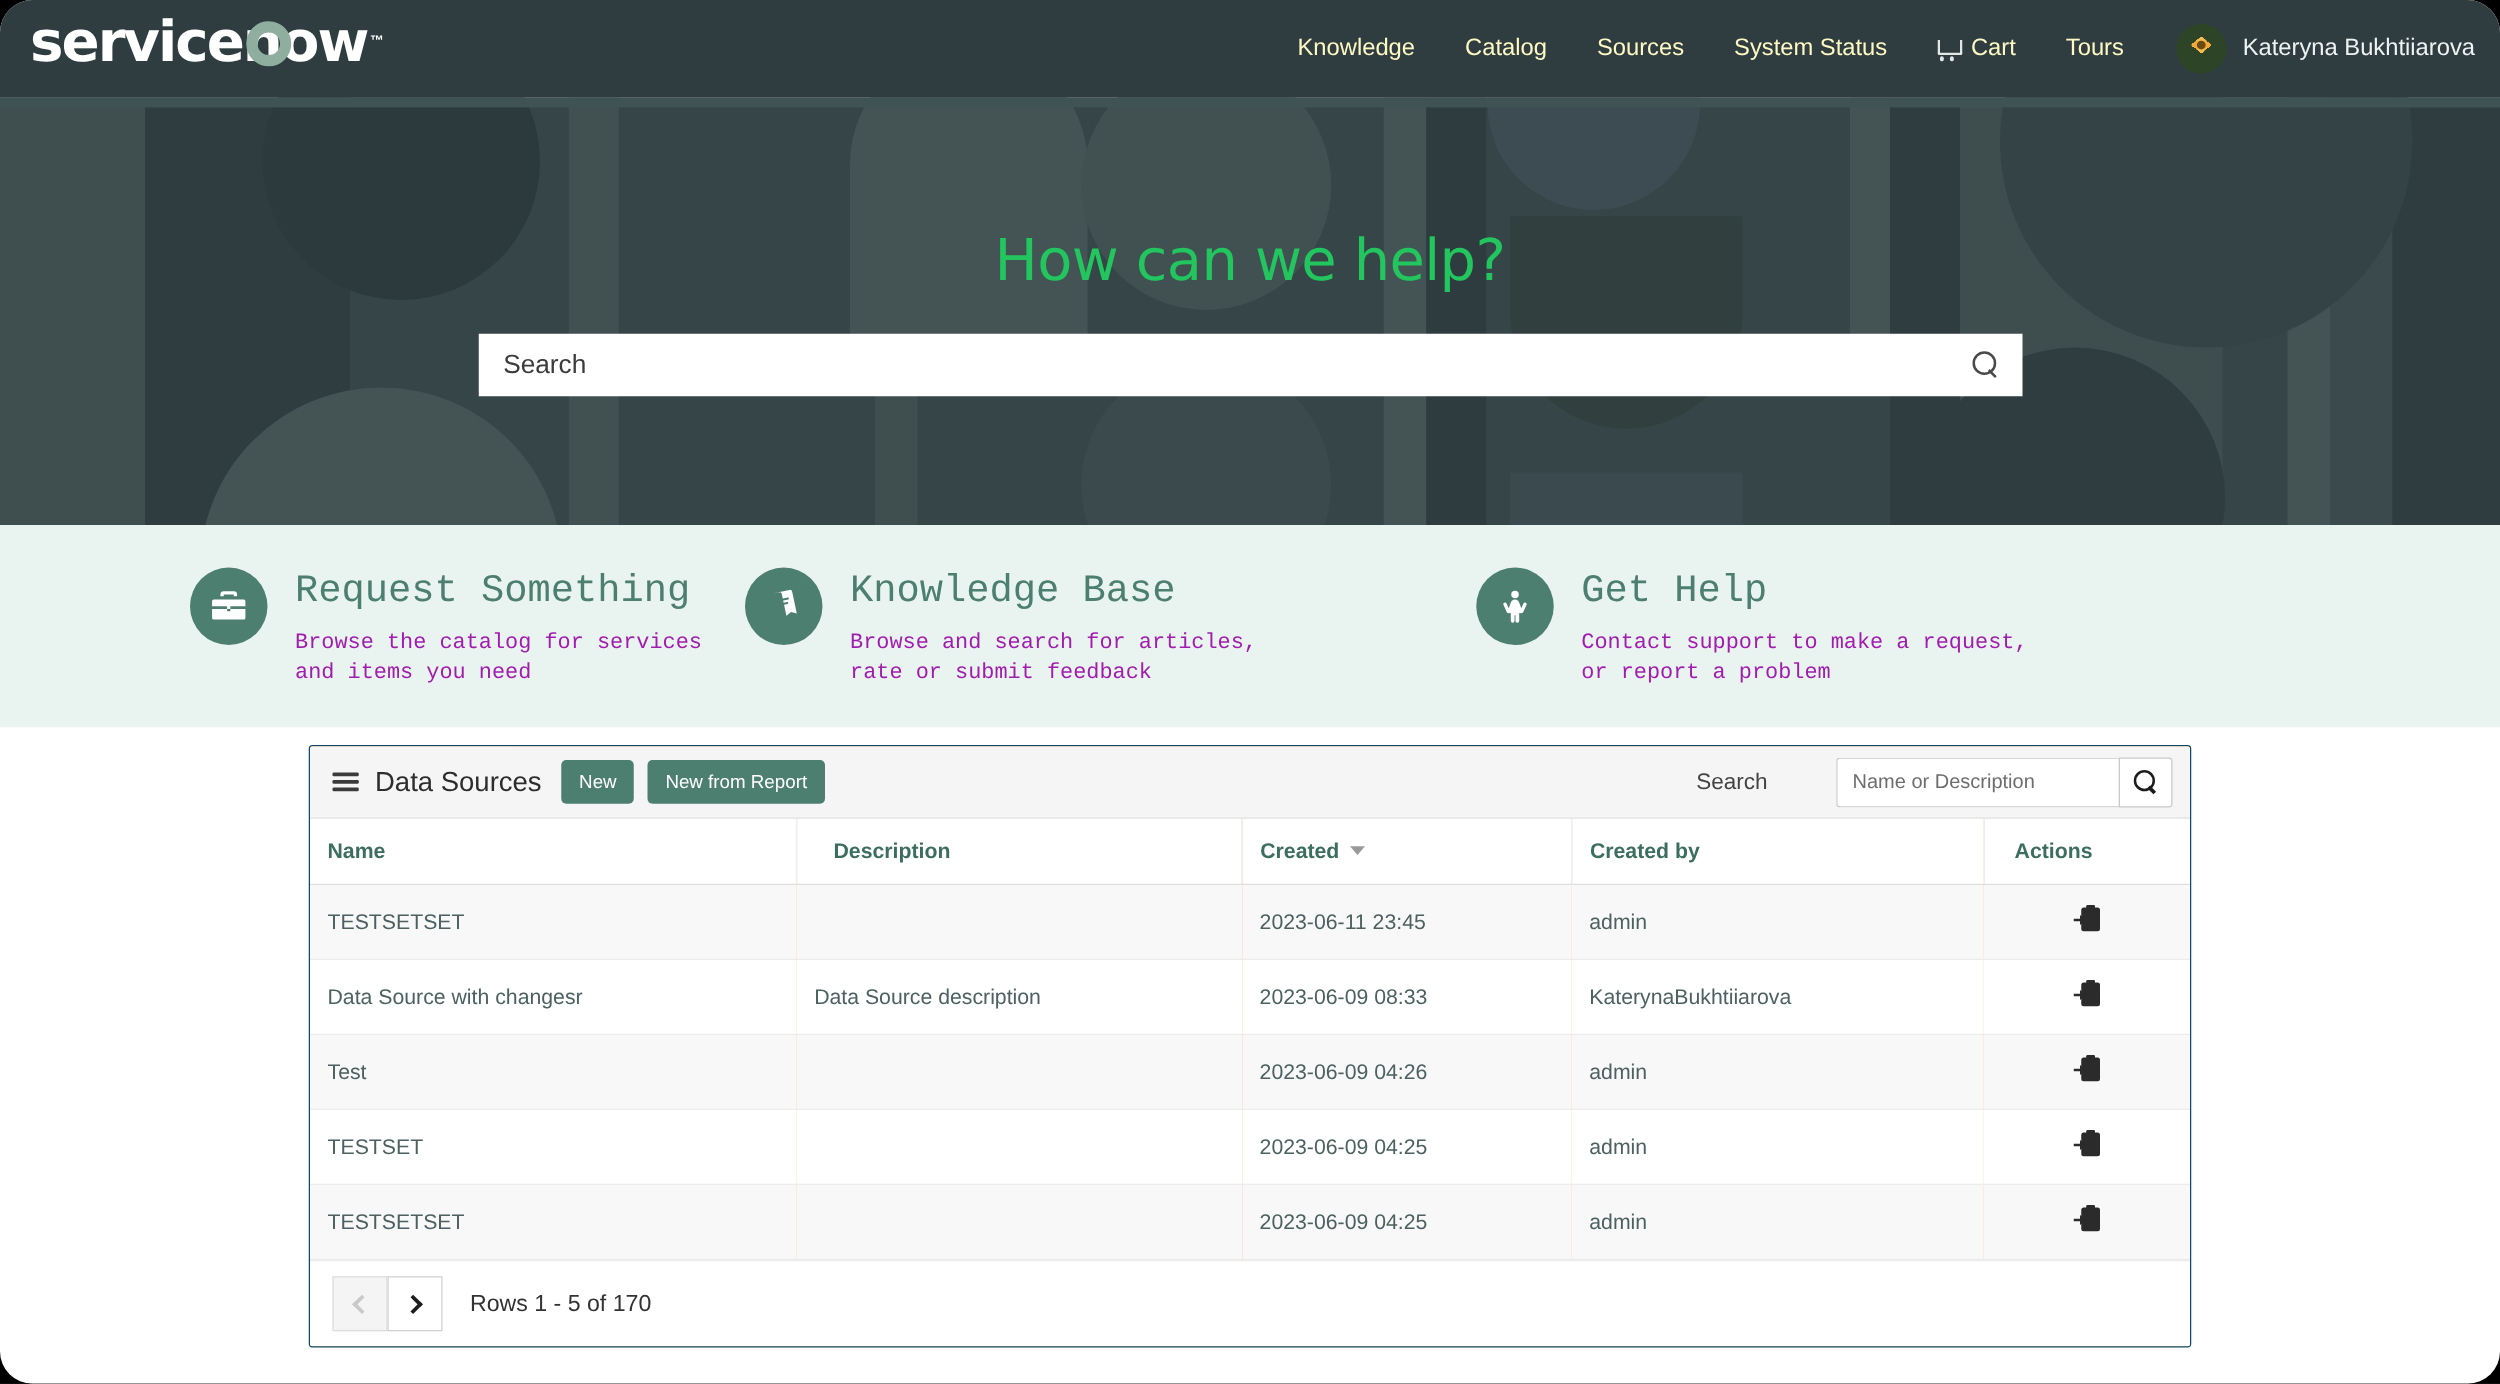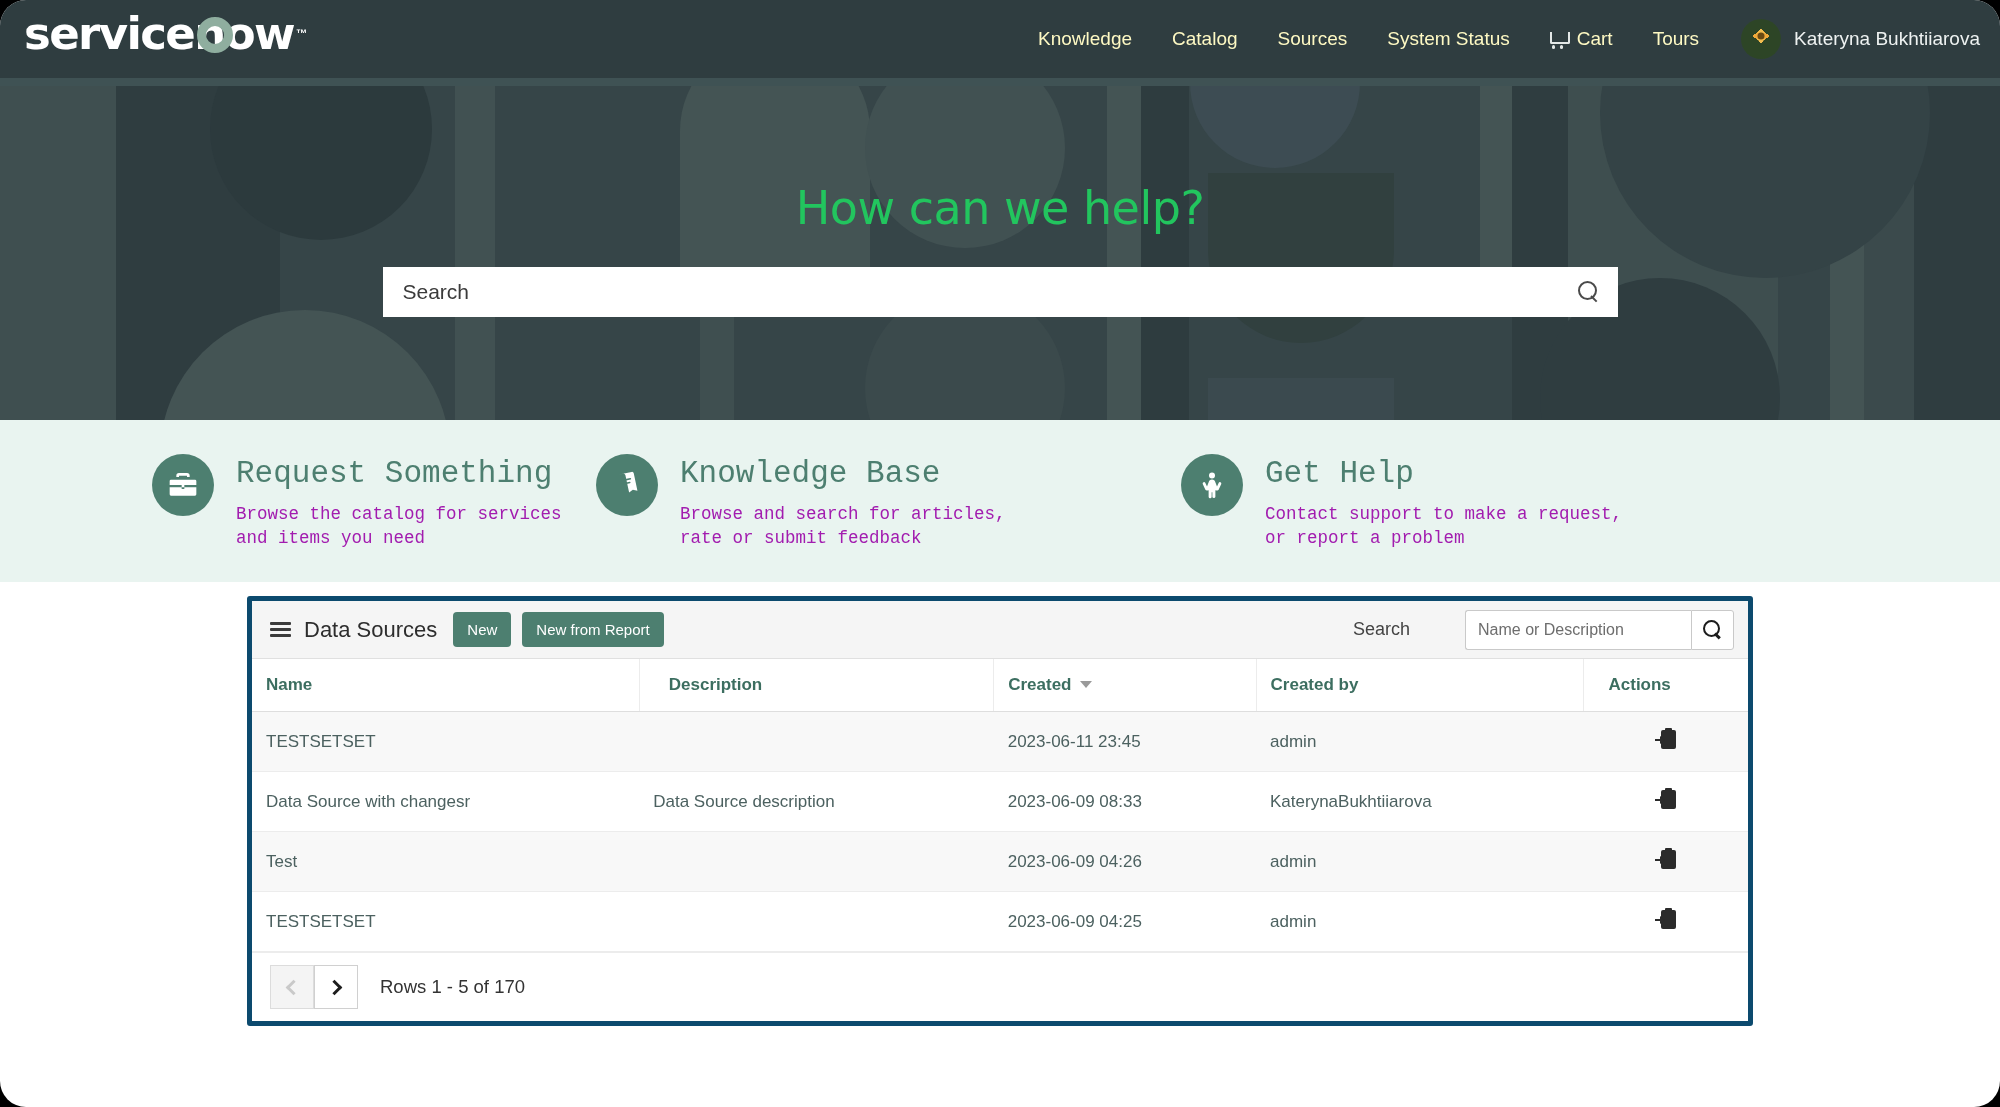--- a/index.html
+++ b/index.html
@@ -154,21 +154,21 @@
   }
   .ql-desc {
     font-size: 17.5px; color: #a21caf; line-height: 1.42; max-width: 360px;
   }
   .ql3 .ql-desc { max-width: 370px; }
 
   
   #panel-area { background: #fff; padding: 14px 0 0 0; }
   #panel {
     width: 1506px; margin: 0 auto;
-    border: 5px solid #0c4a6e; border-radius: 3px;
+    border: 1px solid #0c4a6e; border-radius: 3px;
     background: #fdba74; overflow: hidden;
   }
   #panel-head {
     background: #f5f5f5; border-bottom: 1px solid #e0e0e0;
     height: 58px; display: flex; align-items: center;
     padding: 0 14px 0 18px;
   }
   #burger { width: 21px; height: 15px; position: relative; margin-right: 13px; cursor: pointer; }
   #burger span {
     position: absolute; left: 0; width: 21px; height: 2.6px;
@@ -460,20 +460,29 @@
           <tr>
             <td class="link">Test</td>
             <td></td>
             <td>2023-06-09 04:26</td>
             <td>admin</td>
             <td class="actions-cell">
               <span class="load-ico"><i class="clip"></i><i class="tab"></i><i class="arr"></i><i class="arrh"></i></span>
             </td>
           </tr>
           <tr>
+            <td class="link">TESTSET</td>
+            <td></td>
+            <td>2023-06-09 04:25</td>
+            <td>admin</td>
+            <td class="actions-cell">
+              <span class="load-ico"><i class="clip"></i><i class="tab"></i><i class="arr"></i><i class="arrh"></i></span>
+            </td>
+          </tr>
+          <tr>
             <td class="link">TESTSETSET</td>
             <td></td>
             <td>2023-06-09 04:25</td>
             <td>admin</td>
             <td class="actions-cell">
               <span class="load-ico"><i class="clip"></i><i class="tab"></i><i class="arr"></i><i class="arrh"></i></span>
             </td>
           </tr>
         </tbody>
       </table>

